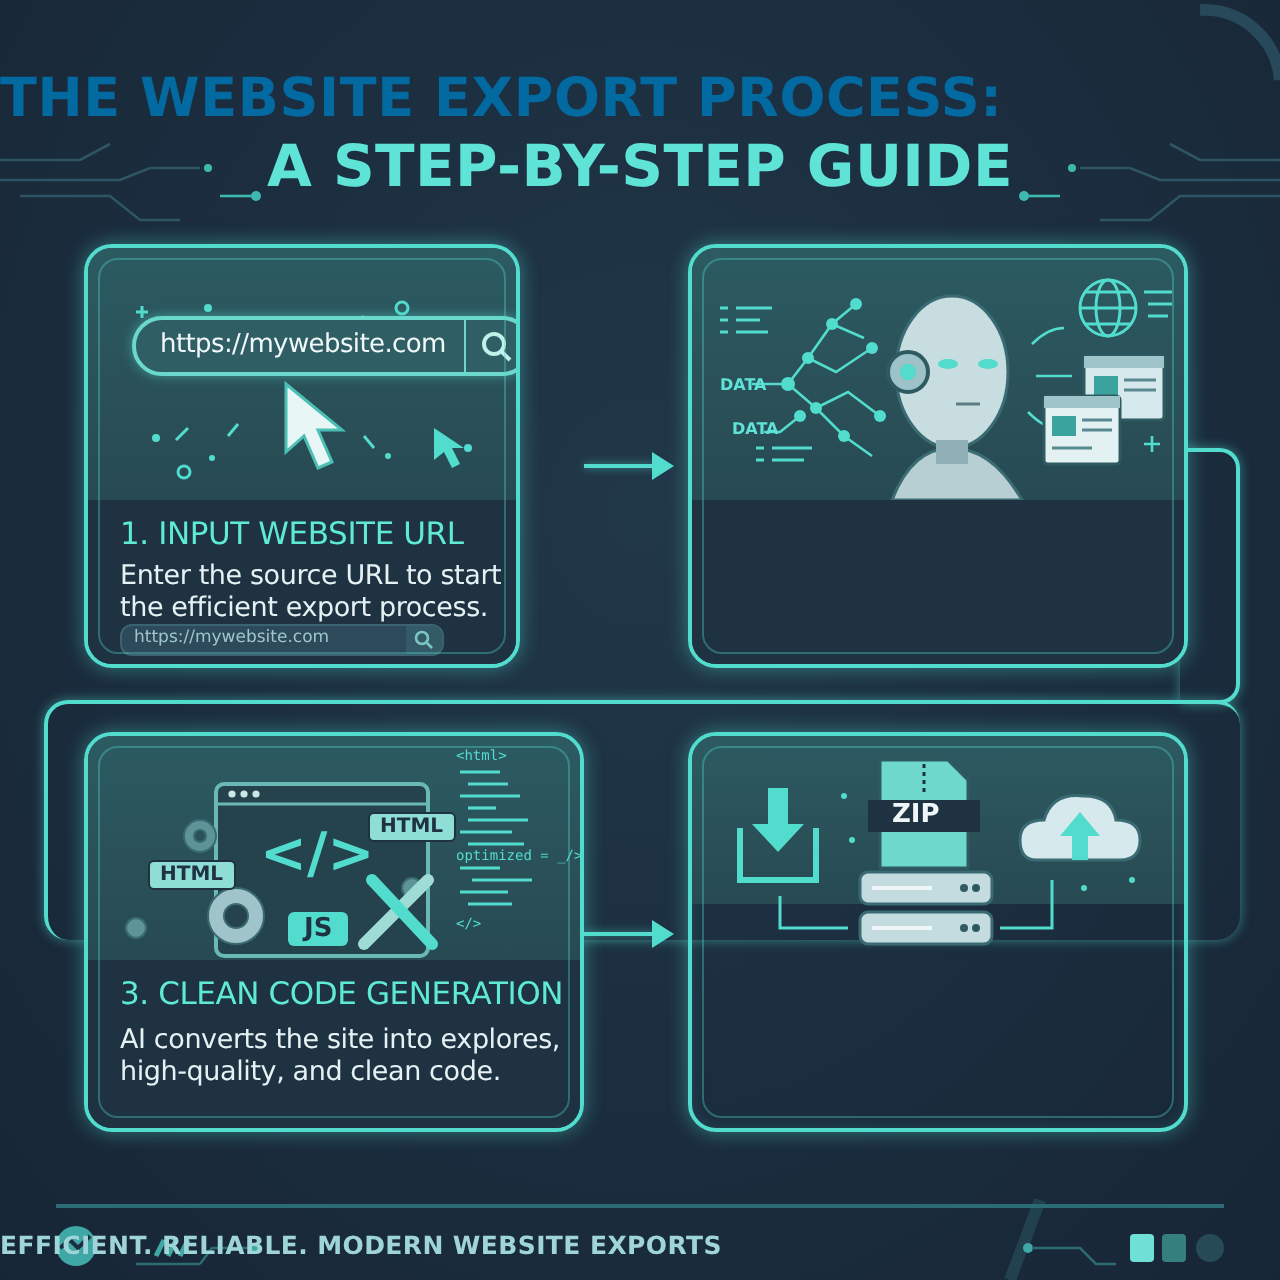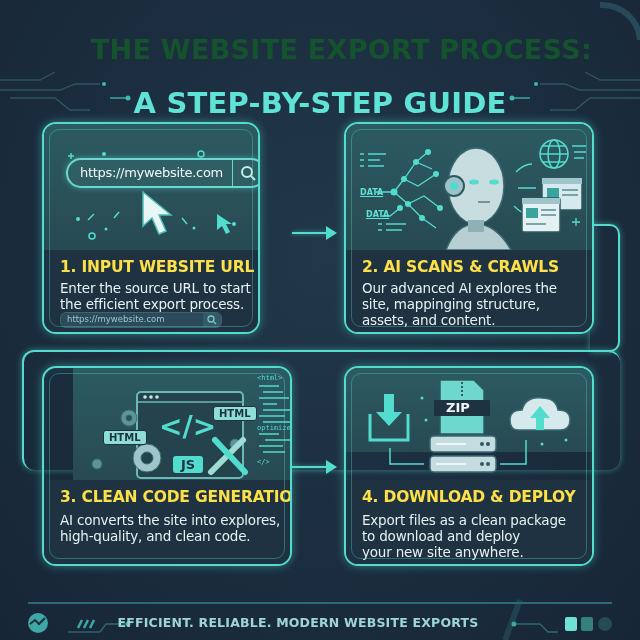--- a/index.html
+++ b/index.html
@@ -8,27 +8,27 @@
     background: radial-gradient(ellipse at 50% 40%, #213849 0%, #1b2d3e 55%, #172636 100%);
     font-family: "Liberation Sans", "DejaVu Sans", sans-serif;
     position: relative;
     color: #e8f3f5;
   }
   .abs { position: absolute; }
 
   
   .title-1 {
     position: absolute; left: 0; width: 592px; top: 34px;
-    text-align: right; font-weight: 700; font-size: 27px; letter-spacing: 0.3px;
-    color: #14532d; font-family: "DejaVu Sans", sans-serif;
+    text-align: left; font-weight: 700; font-size: 27px; letter-spacing: 0.3px;
+    color: #0369a1; font-family: "DejaVu Sans", sans-serif;
   }
   .title-2 {
     position: absolute; left: 0; width: 640px; top: 66px;
     text-align: center; font-weight: 700; font-size: 29px; letter-spacing: 0.2px;
-    color: #5fe3d6; font-family: "DejaVu Sans", sans-serif; margin-top: 20px;
+    color: #5fe3d6; font-family: "DejaVu Sans", sans-serif;
   }
 
   
   .panel {
     position: absolute; border: 2.5px solid #52dccd; border-radius: 14px;
     box-shadow: 0 0 10px rgba(82,220,205,0.45), inset 0 0 8px rgba(82,220,205,0.15);
     overflow: hidden;
   }
   .panel::after {
     content: ""; position: absolute; left: 5px; top: 5px; right: 5px; bottom: 5px;
@@ -36,22 +36,22 @@
   }
   .panel .art {
     position: absolute; left: 0; top: 0; right: 0; height: 126px;
     background: linear-gradient(180deg, #2c5b62 0%, #2a5058 60%, #274a53 100%);
   }
   .panel .body {
     position: absolute; left: 0; right: 0; top: 126px; bottom: 0;
     background: #1e3242;
   }
   .step-title {
-    position: absolute; left: 16px; font-weight: 700; font-size: 15.5px;
-    color: #fde047; font-family: "DejaVu Sans", sans-serif; white-space: nowrap; letter-spacing: -0.2px;
+    position: absolute; left: 16px; font-weight: 400; font-size: 15.5px;
+    color: #5eead4; font-family: "DejaVu Sans", sans-serif; white-space: nowrap; letter-spacing: -0.2px;
   }
   .step-desc {
     position: absolute; left: 16px; font-size: 13.5px; line-height: 16px; color: #e6f1f3;
     font-family: "DejaVu Sans", sans-serif; white-space: pre-line; letter-spacing: -0.2px;
   }
 
   
   .search-big {
     position: absolute; left: 22px; top: 34px; width: 200px; height: 30px;
     border: 2px solid #6ad8cc; border-radius: 16px; background: #2f5e65;
@@ -85,27 +85,27 @@
     border-top: 7px solid transparent; border-bottom: 7px solid transparent;
     border-left: 11px solid #52dccd;
   }
   .loop {
     position: absolute; border: 2.5px solid #52dccd; box-shadow: 0 0 6px rgba(82,220,205,0.5);
   }
 
   
   .footer-rule { position: absolute; left: 28px; right: 28px; top: 602px; height: 1.5px; background: #2b6b73; }
   .footer-text {
-    position: absolute; left: 0; width: 596px; top: 615px; text-align: center;
+    position: absolute; left: 0; width: 596px; top: 615px; text-align: left;
     font-size: 12.5px; font-weight: 700; color: #9fd5d8; letter-spacing: 0.2px;
     font-family: "DejaVu Sans", sans-serif;
   }
   .chip { position: absolute; top: 617px; width: 12px; height: 14px; border-radius: 2px; }
   .tag {
-    position: absolute; font-size: 8px; color: #5fe3d6; font-family: "DejaVu Sans", sans-serif; font-weight: 700; text-decoration: underline;
+    position: absolute; font-size: 8px; color: #5fe3d6; font-family: "DejaVu Sans", sans-serif; font-weight: 700;
   }
 </style>
 </head>
 <body>
 
 <svg class="abs" style="left:0;top:0" width="640" height="640">
   <g stroke="#2e5563" stroke-width="1.3" fill="none">
     <path d="M0 80 L40 80 L55 72"></path>
     <path d="M0 90 L60 90 L75 84 L100 84"></path>
     <path d="M10 98 L55 98 L70 110 L90 110"></path>
@@ -268,29 +268,25 @@
       </g>
       <g stroke="#52dccd" stroke-width="1.3">
         <line x1="226" y1="98" x2="234" y2="98"></line>
           <line x1="230" y1="94" x2="230" y2="102"></line>
       </g>
     </svg>
     <span class="tag" style="left:14px; top:64px;">DATA</span>
     <span class="tag" style="left:20px; top:86px;">DATA</span>
   </div>
   <div class="body">
-    <div class="step-title" style="top:8px">2. AI SCANS &amp; CRAWLS</div>
-    <div class="step-desc" style="top:30px">Our advanced AI explores the
-site, mappinging structure,
-assets, and content.</div>
   </div>
 </div>
 
 <div class="panel" style="left:42px; top:366px; width:250px; height:200px;">
-  <div class="art" style="height:112px;margin-left:29px;">
+  <div class="art" style="height:112px;">
     <svg class="abs" style="left:0;top:0" width="250" height="112">
 
       <g>
         <rect x="64" y="24" width="106" height="86" rx="4" fill="#24434c" stroke="#6ab9b6" stroke-width="2"></rect>
         <line x1="64" y1="34" x2="170" y2="34" stroke="#6ab9b6" stroke-width="1.5"></line>
         <circle cx="72" cy="29" r="1.8" fill="#cde6e8"></circle>
           <circle cx="78" cy="29" r="1.8" fill="#cde6e8"></circle>
           <circle cx="84" cy="29" r="1.8" fill="#cde6e8"></circle>
       </g>
 
@@ -375,26 +371,20 @@
       </g>
       <path d="M154 96 L180 96 L180 72" stroke="#52dccd" stroke-width="1.5" fill="none"></path>
       <g fill="#52dccd">
         <circle cx="76" cy="30" r="1.5"></circle>
           <circle cx="80" cy="52" r="1.5"></circle>
           <circle cx="220" cy="72" r="1.5"></circle>
         <circle cx="196" cy="76" r="1.5"></circle>
       </g>
     </svg>
     <div class="abs" style="left:100px; top:32px; font-size:13px; font-weight:700; color:#eef6f8; font-family:'DejaVu Sans', sans-serif;">ZIP</div>
-  </div>
-  <div class="body" style="top:112px;">
-    <div class="step-title" style="top:8px">4. DOWNLOAD &amp; DEPLOY</div>
-    <div class="step-desc" style="top:32px">Export files as a clean package
- to download and deploy
- your new site anywhere.</div>
   </div>
 </div>
 
 <div class="footer-rule"></div>
 <svg class="abs" style="left:24px; top:610px;" width="120" height="26">
   <circle cx="14" cy="13" r="10" fill="#3fa7a5"></circle>
   <path d="M6 14 L11 10 L15 14 L21 8" stroke="#1b2d3e" stroke-width="2" fill="none"></path>
   <line x1="44" y1="22" x2="76" y2="22" stroke="#2d6b73" stroke-width="1.3"></line>
   <path d="M76 22 L82 14 L102 14" stroke="#2d6b73" stroke-width="1.3" fill="none"></path>
   <circle cx="104" cy="14" r="2.5" fill="#3fa7a5"></circle>

